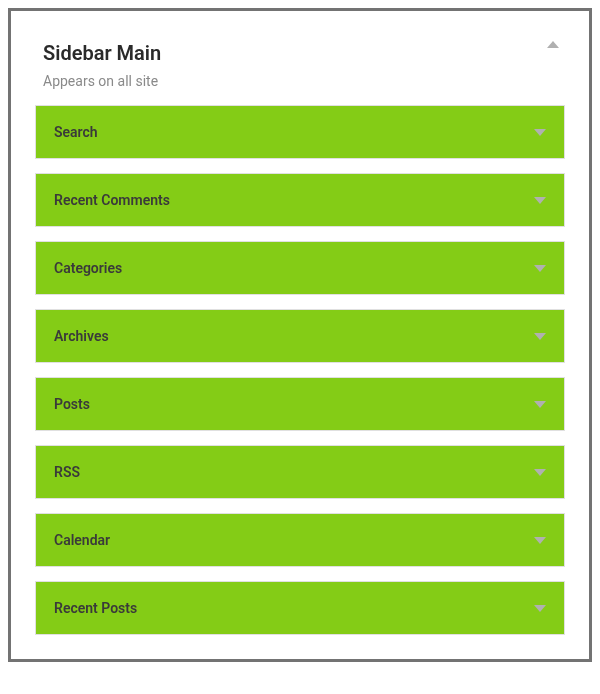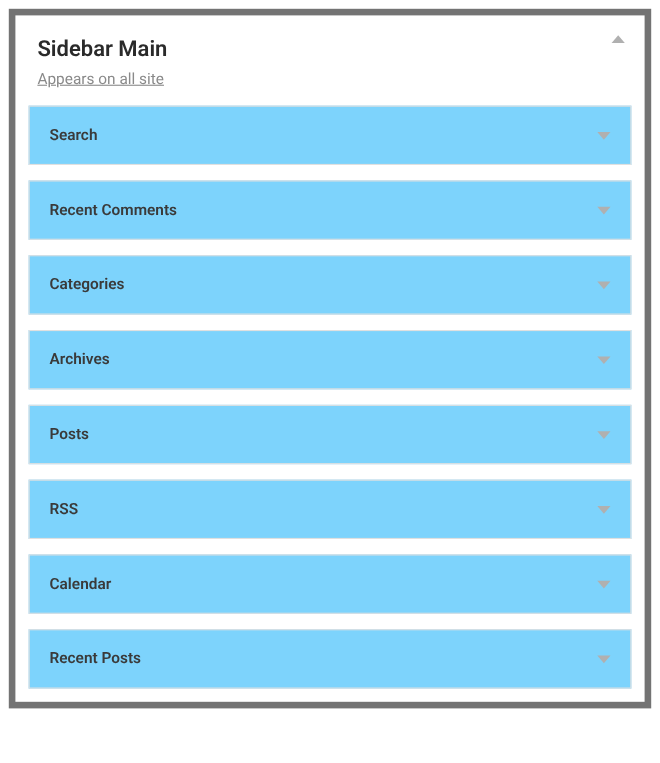--- a/index.html
+++ b/index.html
@@ -7,57 +7,56 @@
       padding: 0;
       box-sizing: border-box;
     }
     body {
       font-family: -apple-system, BlinkMacSystemFont, "Segoe UI", Roboto, "Helvetica Neue", Arial, sans-serif;
       background: #ffffff;
       padding: 8px;
     }
     .widget-area {
       width: 584px;
-      border: 6px solid #737373;
+      border: 3px solid #737373;
       background: #ffffff;
-      padding: 0;
+      padding: 12px;
     }
     .area-header {
       padding: 18px 20px 4px 20px;
       position: relative;
     }
     .area-title {
       font-size: 20px;
       font-weight: 600;
       color: #2a2a2a;
       margin-bottom: 8px;
     }
     .area-description {
       font-size: 14px;
       color: #8a8a8a;
       font-weight: 400;
-      text-decoration: underline;
     }
     .area-toggle {
       position: absolute;
       top: 18px;
       right: 18px;
       width: 0;
       height: 0;
       border-left: 6px solid transparent;
       border-right: 6px solid transparent;
       border-bottom: 7px solid #b0b0b0;
       cursor: pointer;
     }
     .widget-list {
       padding: 12px 12px 12px 12px;
     }
     .widget-item {
       border: 1px solid #e0e0e0;
-      background: #7dd3fc;
+      background: #84cc16;
       margin-bottom: 14px;
       padding: 18px 18px;
       display: flex;
       align-items: center;
       justify-content: space-between;
       cursor: pointer;
     }
     .widget-item:last-child {
       margin-bottom: 0;
     }

